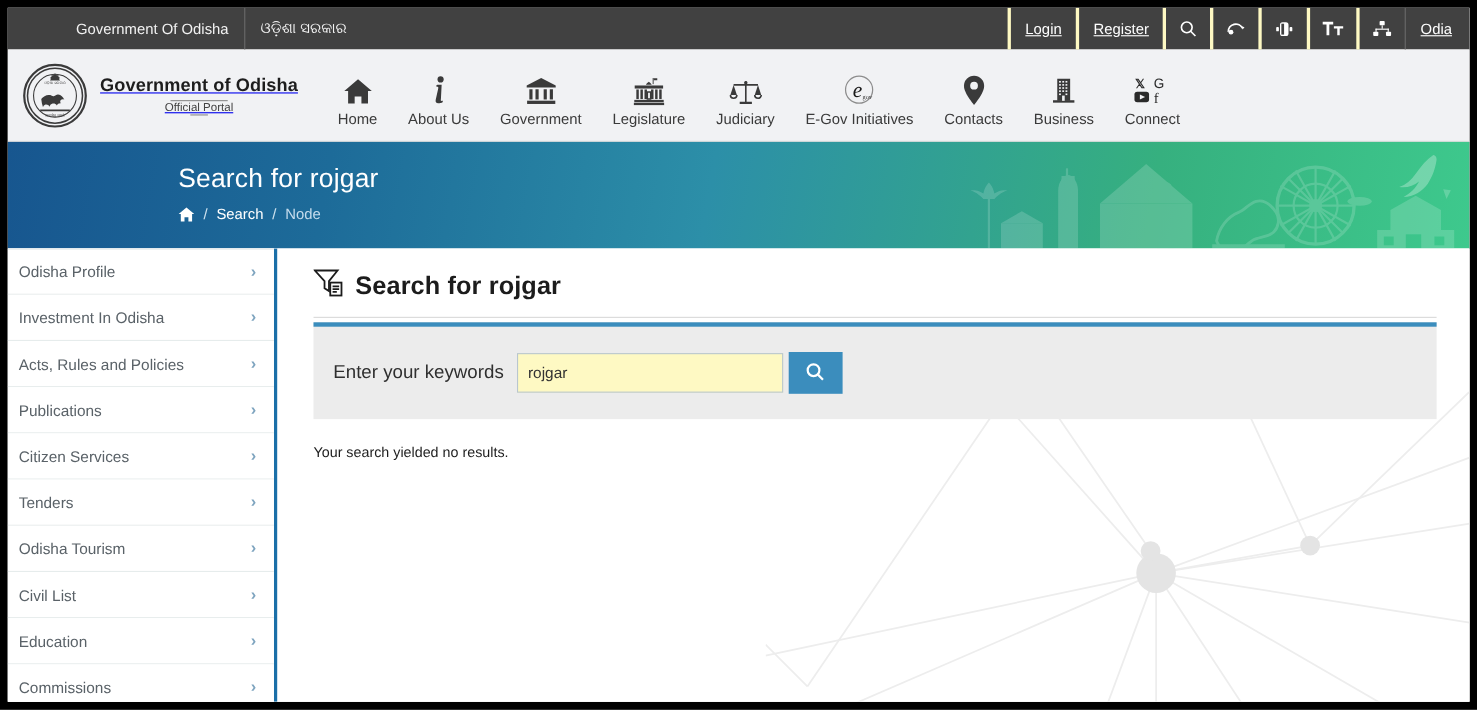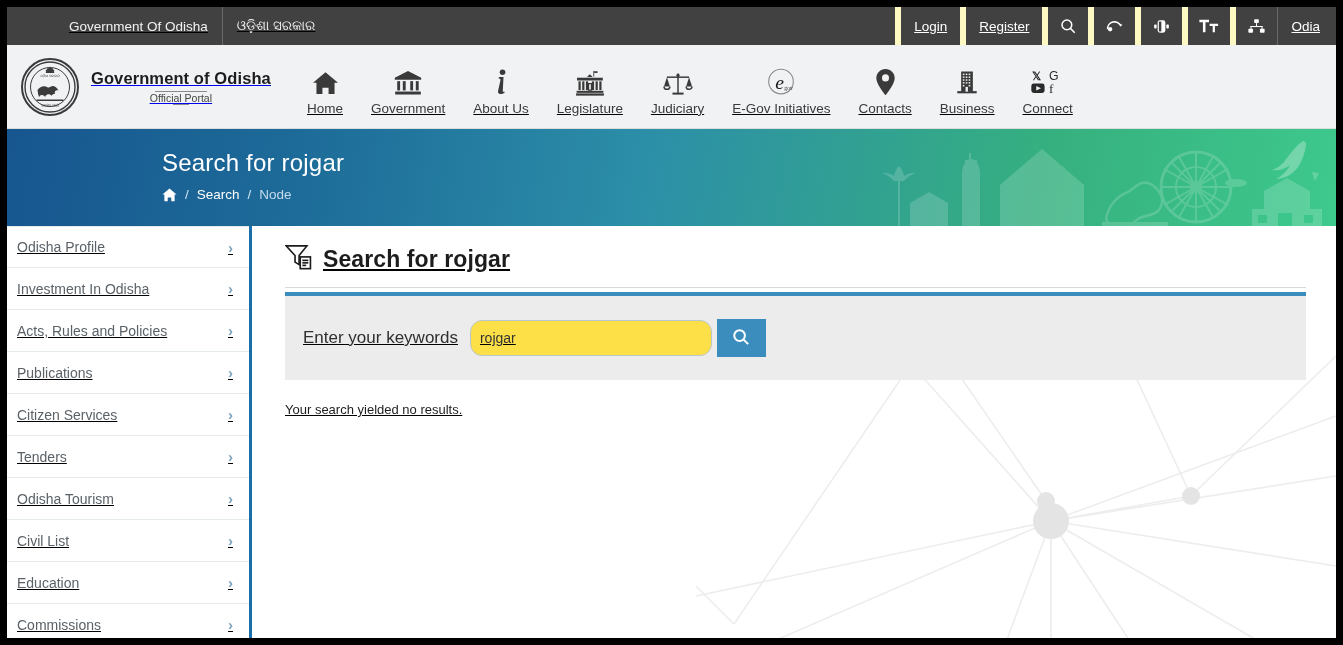--- a/index.html
+++ b/index.html
@@ -13,21 +13,20 @@
     position: relative;
     background: #000;
     overflow: hidden;
   }
   .page {
     position: absolute;
     left: 7px; top: 7px;
     width: 1329px; height: 631px;
     background: #ffffff;
     overflow: hidden;
-    text-decoration: underline;
   }
 
   
   .topbar {
     height: 38px;
     background: #414141;
     display: flex;
     align-items: stretch;
     color: #ffffff;
   }
@@ -51,21 +50,21 @@
     color: #f2f2f2;
     white-space: nowrap;
   }
   .topbar-spacer { flex: 1; }
   .topbar-right { display: flex; align-items: stretch; }
   .tb-item {
     display: flex; align-items: center; justify-content: center;
     padding: 0 13px;
     font-size: 13.5px;
     color: #ffffff;
-    border-left: 6px solid #fef9c3;
+    border-left: 3px solid #fef9c3;
     white-space: nowrap;
   }
   .tb-item:last-child { border-right: none; }
   .tb-item.icon { padding: 0 11px; }
   .tb-item.lang { border-left: 1px solid #6a6a6a; padding: 0 16px 0 13px; }
   .tb-svg { display: block; }
 
   
   .header {
     height: 84px;
@@ -191,27 +190,27 @@
     height: 88px;
     display: flex; align-items: center;
     padding-left: 18px;
     width: 1036px;
     max-width: 100%;
   }
   .sp-label { font-size: 17px; color: #2f2f2f; margin-right: 12px; }
   .sp-input {
     width: 242px; height: 36px;
     border: 1px solid #b9c6cf;
-    background: #fde047;
+    background: #fef9c3;
     padding: 0 9px;
     font-size: 14px;
     color: #333;
     font-family: "Liberation Sans", sans-serif;
     outline: none;
-    border-radius: 12px;
+    border-radius: 0;
   }
   .sp-btn {
     width: 49px; height: 38px;
     background: #3b8dbd;
     border: none;
     margin-left: 5px;
     display: flex; align-items: center; justify-content: center;
     cursor: pointer;
     padding: 0;
   }
@@ -305,39 +304,39 @@
       <a class="nav-item" href="#">
         <span class="nav-ico">
           <svg width="27" height="25" viewBox="0 0 28 26" fill="#3a3a3a">
             <path d="M14 1.2L1 12.2h3.6V24h6.2v-6.6h6.4V24h6.2V12.2H27z"></path>
           </svg>
         </span>
         <span class="nav-label">Home</span>
       </a>
       <a class="nav-item" href="#">
         <span class="nav-ico">
+          <svg width="16" height="27" viewBox="0 0 16 28" fill="#3a3a3a">
+            <circle cx="9.6" cy="3.3" r="2.9"></circle>
+            <path d="M10.6 8.4c-1.3 0-3.6 0-4.8.2l-.3 1.3c1.9.1 2.2.5 1.8 2.2L5 22.6c-.5 2 .4 3.2 2.4 3.2 1.3 0 3.2-.5 4.1-1l.3-1.3c-1.9.4-2.3 0-1.9-1.7z"></path>
+          </svg>
+        </span>
+        <span class="nav-label">About Us</span>
+      </a>
+      <a class="nav-item" href="#">
+        <span class="nav-ico">
           <svg width="28" height="26" viewBox="0 0 30 28" fill="#3a3a3a">
             <path d="M15 1L0.8 8.3v2.1h28.4V8.3z"></path>
             <rect x="3.4" y="12" width="3.1" height="10"></rect>
             <rect x="9.4" y="12" width="3.1" height="10"></rect>
             <rect x="17.4" y="12" width="3.1" height="10"></rect>
             <rect x="23.4" y="12" width="3.1" height="10"></rect>
             <rect x="1.2" y="23.2" width="27.6" height="3.2"></rect>
           </svg>
         </span>
         <span class="nav-label">Government</span>
-      </a>
-      <a class="nav-item" href="#">
-        <span class="nav-ico">
-          <svg width="16" height="27" viewBox="0 0 16 28" fill="#3a3a3a">
-            <circle cx="9.6" cy="3.3" r="2.9"></circle>
-            <path d="M10.6 8.4c-1.3 0-3.6 0-4.8.2l-.3 1.3c1.9.1 2.2.5 1.8 2.2L5 22.6c-.5 2 .4 3.2 2.4 3.2 1.3 0 3.2-.5 4.1-1l.3-1.3c-1.9.4-2.3 0-1.9-1.7z"></path>
-          </svg>
-        </span>
-        <span class="nav-label">About Us</span>
       </a>
       <a class="nav-item" href="#">
         <span class="nav-ico">
           <svg width="28" height="26" viewBox="0 0 30 28" fill="#3a3a3a">
             <path d="M19.4 1v2.2h3.6V5h-3.6v2.6h-1.2c-1-2-3-3.2-3.2-3.2S12 5.6 11 7.6H1v18.8h28V7.6H19.4z" fill="none"></path>
             <rect x="18.6" y="1" width="0.9" height="6"></rect>
             <path d="M19.5 1.3h3.6v1.9h-3.6z"></path>
             <path d="M14.8 4.6c-1.4 1-2.4 2-2.9 3h5.8c-.5-1-1.5-2-2.9-3z"></path>
             <rect x="1" y="8.3" width="27.8" height="3"></rect>
             <rect x="2.6" y="12.2" width="2.4" height="9.4"></rect>

